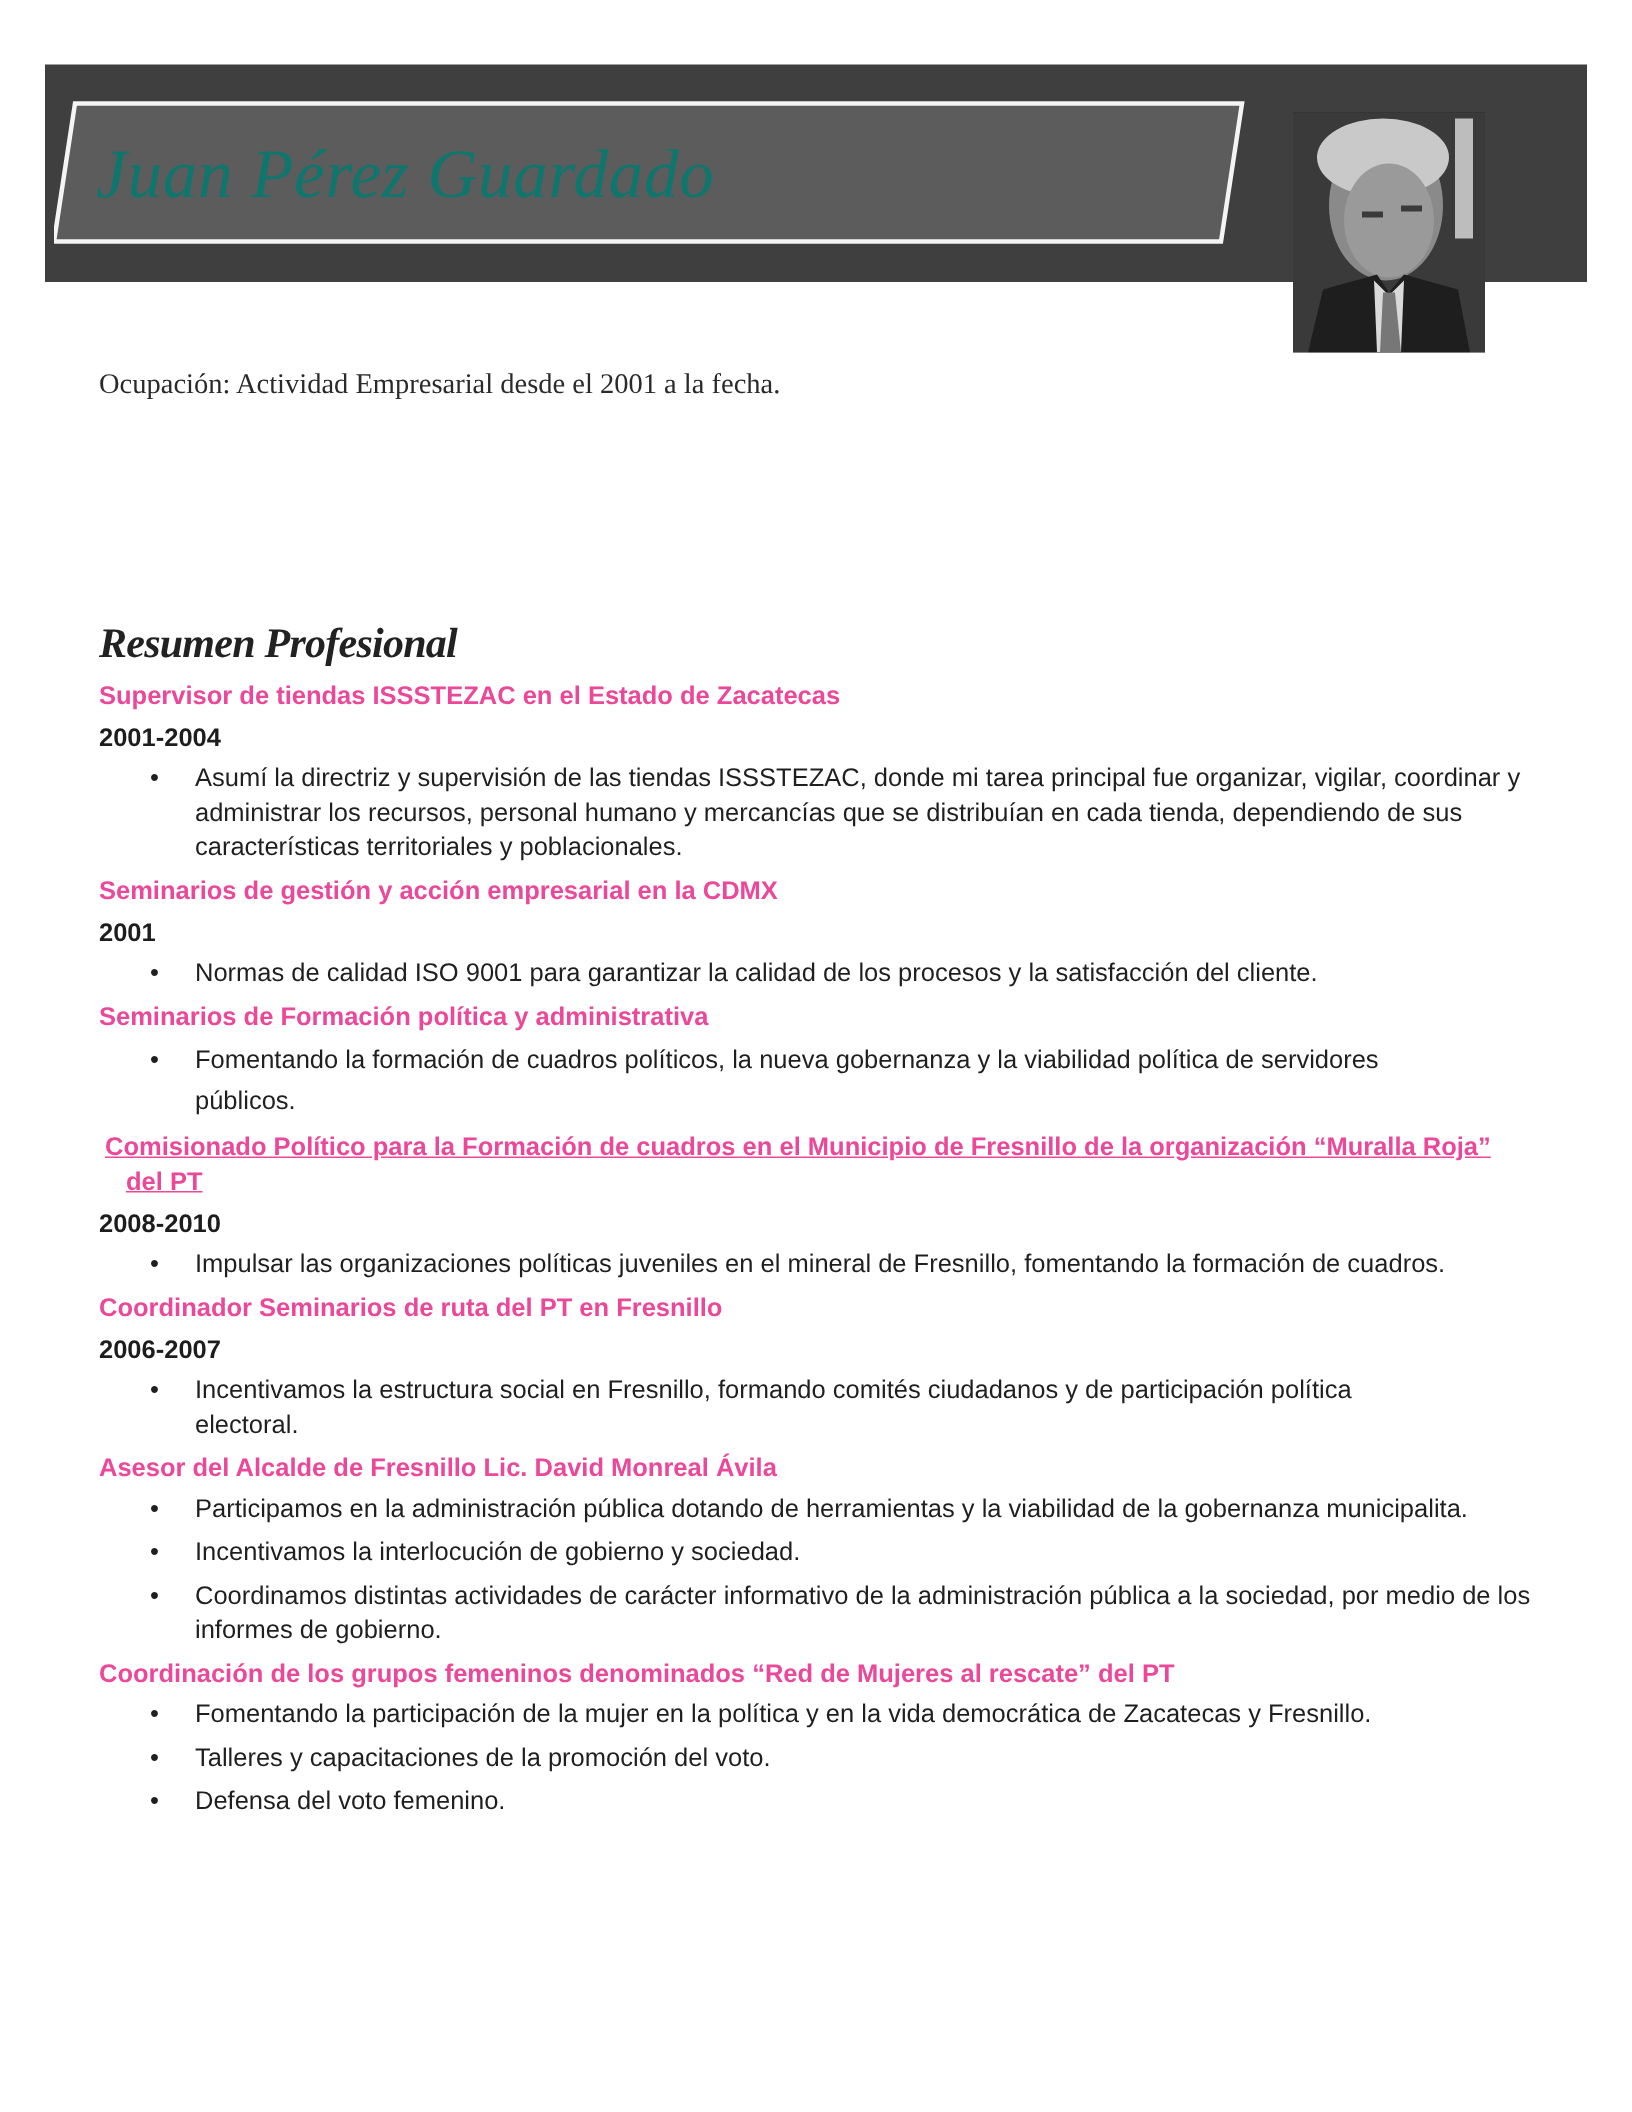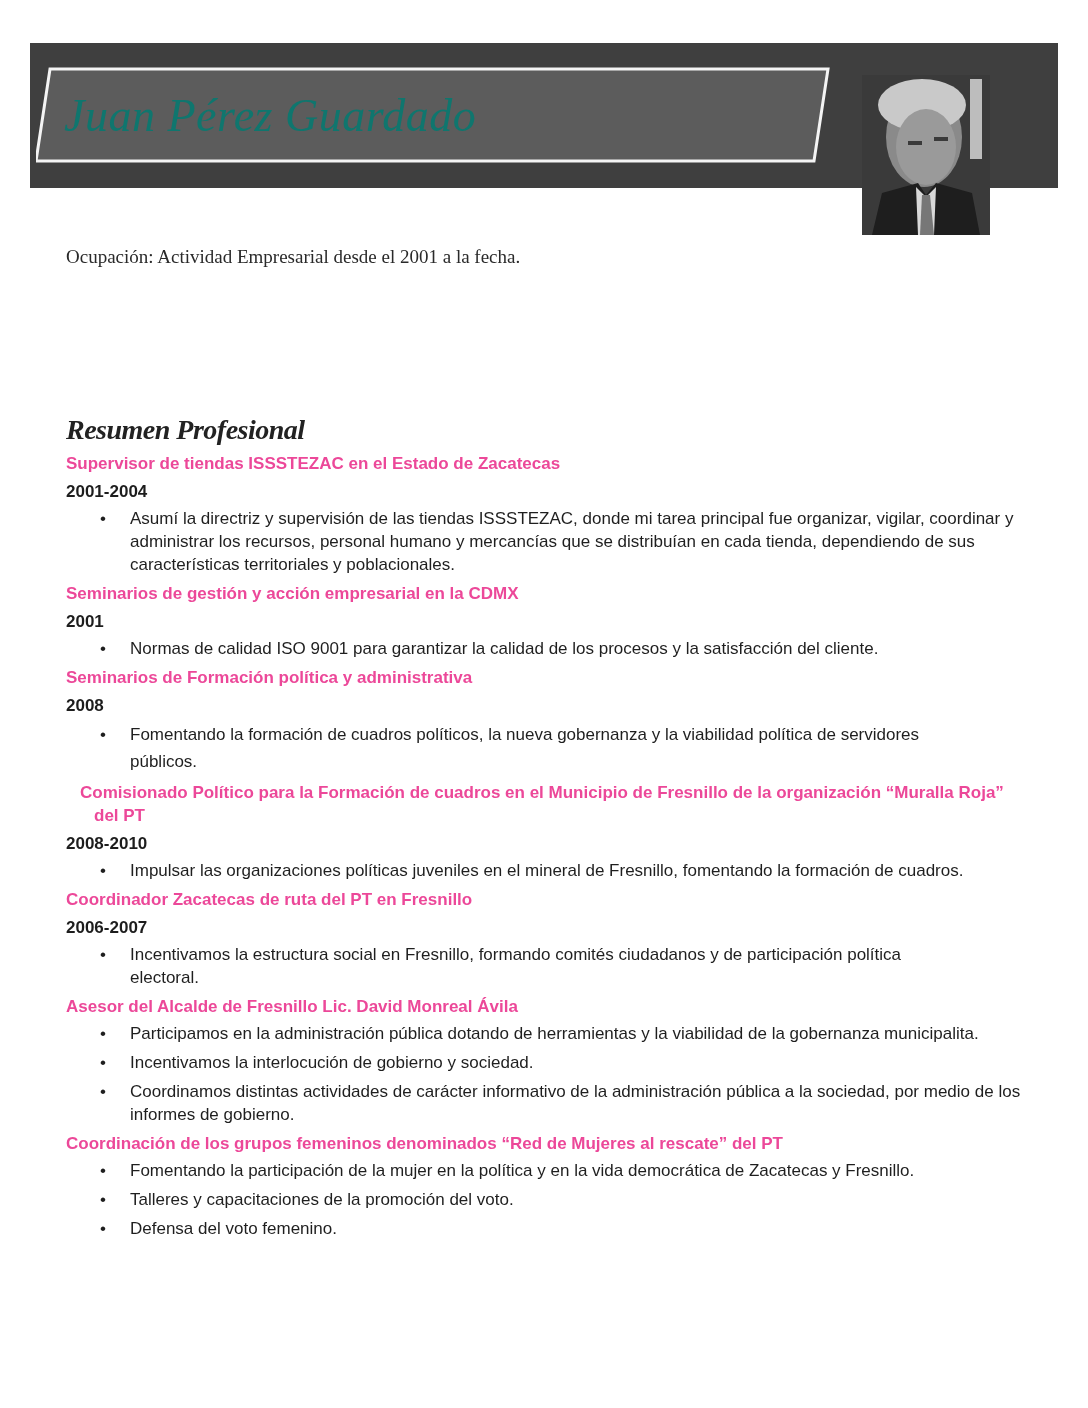--- a/index.html
+++ b/index.html
@@ -6,21 +6,21 @@
   body { width:1088px; height:1408px; position:relative; overflow:hidden; font-family:"Liberation Sans", sans-serif; color:#1a1a1a; }
   .header-bar { position:absolute; left:30px; top:43px; width:1028px; height:145px; background:#3f3f3f; }
   .name-banner { position:absolute; left:36px; top:67px; width:796px; height:96px; }
   .name-banner svg { position:absolute; left:0; top:0; }
   .name-text { position:absolute; left:28px; top:22px; font-family:Liberation Serif, serif; font-style:italic; font-size:46px; color:#0f766e; letter-spacing:0.5px; white-space:nowrap; }
   .photo { position:absolute; left:862px; top:75px; width:128px; height:160px; background:#2a2a2a; overflow:hidden; }
   .occupation { position:absolute; left:66px; top:246px; font-family:"Liberation Serif", serif; font-size:19px; color:#2a2a2a; white-space:nowrap; }
   .section-title { position:absolute; left:66px; top:414px; font-family:"Liberation Serif", serif; font-style:italic; font-weight:bold; font-size:28px; color:#222; white-space:nowrap; letter-spacing:-0.5px; }
   .entries { position:absolute; left:66px; top:452px; width:960px; }
   .entry-title { font-weight:bold; font-size:17px; line-height:23px; margin:0; color:#ec4899; }
-  .entry-title.indent-hang { padding-left:14px; text-indent:-14px; margin-left:12px; }
+  .entry-title.indent-hang { padding-left:14px; text-indent:-14px; margin-left:2px;text-decoration:underline; }
   .entry-date { font-weight:bold; font-size:17px; line-height:23px; margin:5px 0 4px 0; color:#1d1d1d; }
   ul.bullets { list-style:none; margin:0 0 2px 0; padding:0; }
   ul.bullets li { position:relative; padding-left:64px; font-size:17px; line-height:23px; margin:4px 0 6px 0; color:#1f1f1f; }
   ul.bullets li .dot { position:absolute; left:34px; top:0; }
 </style>
 </head>
 <body>
 
 <div class="header-bar"></div>
 
@@ -63,36 +63,35 @@
   <div>
     <p class="entry-title">Seminarios de gestión y acción empresarial en la CDMX</p>
     <p class="entry-date">2001</p>
     <ul class="bullets">
       <li><span class="dot">•</span><span>Normas de calidad ISO 9001 para garantizar la calidad de los procesos y la satisfacción del cliente.</span></li>
     </ul>
   </div>
 
   <div>
     <p class="entry-title">Seminarios de Formación política y administrativa</p>
-    <p class="entry-date">2008</p>
     <ul class="bullets">
       <li style="line-height:27px;"><span class="dot">•</span><span style="display:inline-block; max-width:840px;">Fomentando la formación de cuadros políticos, la nueva gobernanza y la viabilidad política de servidores públicos.</span></li>
     </ul>
   </div>
 
   <div>
     <p class="entry-title indent-hang" style="padding-left:16px; text-indent:-14px; max-width:930px;">Comisionado Político para la Formación de cuadros en el Municipio de Fresnillo de la organización “Muralla Roja” del PT</p>
     <p class="entry-date">2008-2010</p>
     <ul class="bullets">
       <li><span class="dot">•</span><span>Impulsar las organizaciones políticas juveniles en el mineral de Fresnillo, fomentando la formación de cuadros.</span></li>
     </ul>
   </div>
 
   <div>
-    <p class="entry-title">Coordinador Zacatecas de ruta del PT en Fresnillo</p>
+    <p class="entry-title">Coordinador Seminarios de ruta del PT en Fresnillo</p>
     <p class="entry-date">2006-2007</p>
     <ul class="bullets">
       <li><span class="dot">•</span><span style="display:inline-block; max-width:840px;">Incentivamos la estructura social en Fresnillo, formando comités ciudadanos y de participación política electoral.</span></li>
     </ul>
   </div>
 
   <div>
     <p class="entry-title">Asesor del Alcalde de Fresnillo Lic. David Monreal Ávila</p>
     <ul class="bullets">
       <li><span class="dot">•</span><span>Participamos en la administración pública dotando de herramientas y la viabilidad de la gobernanza municipalita.</span></li>

